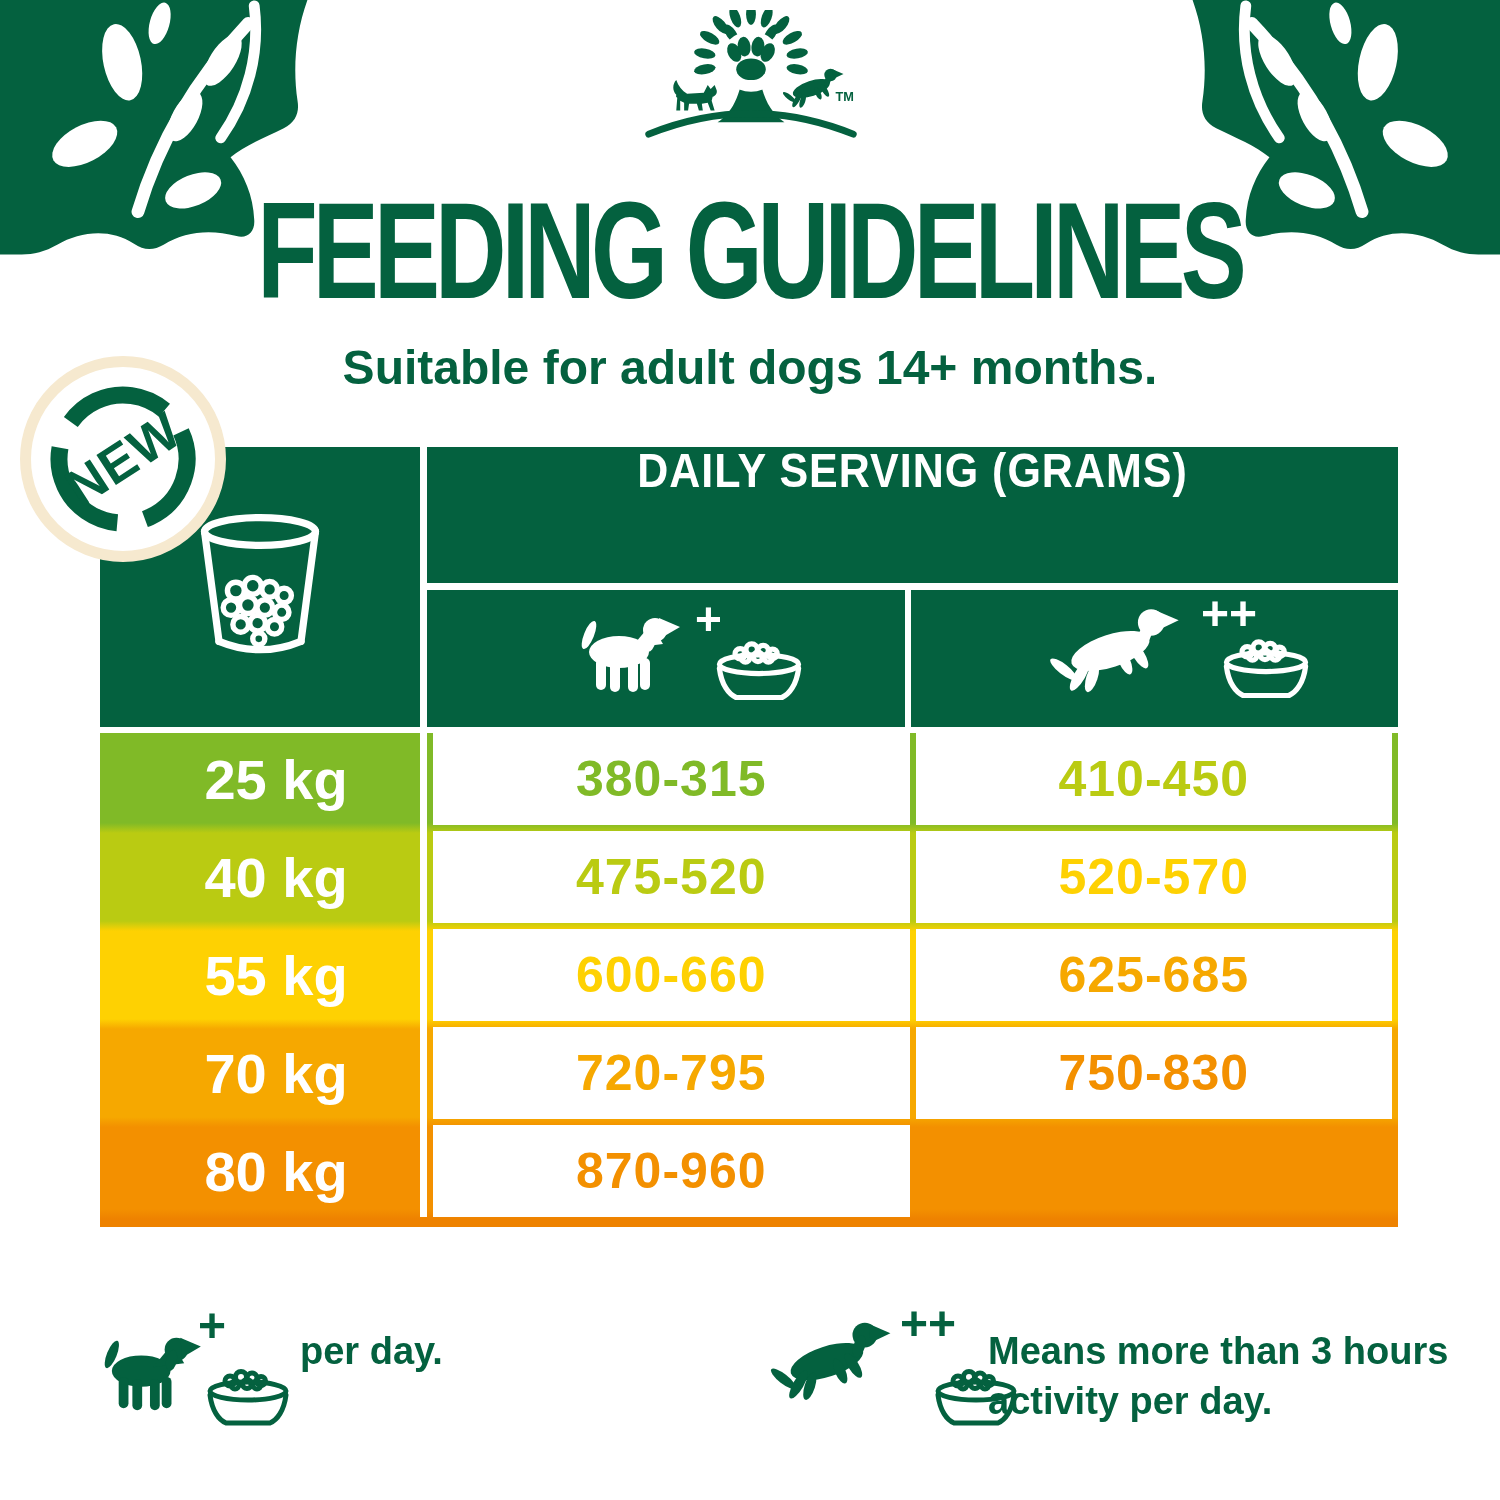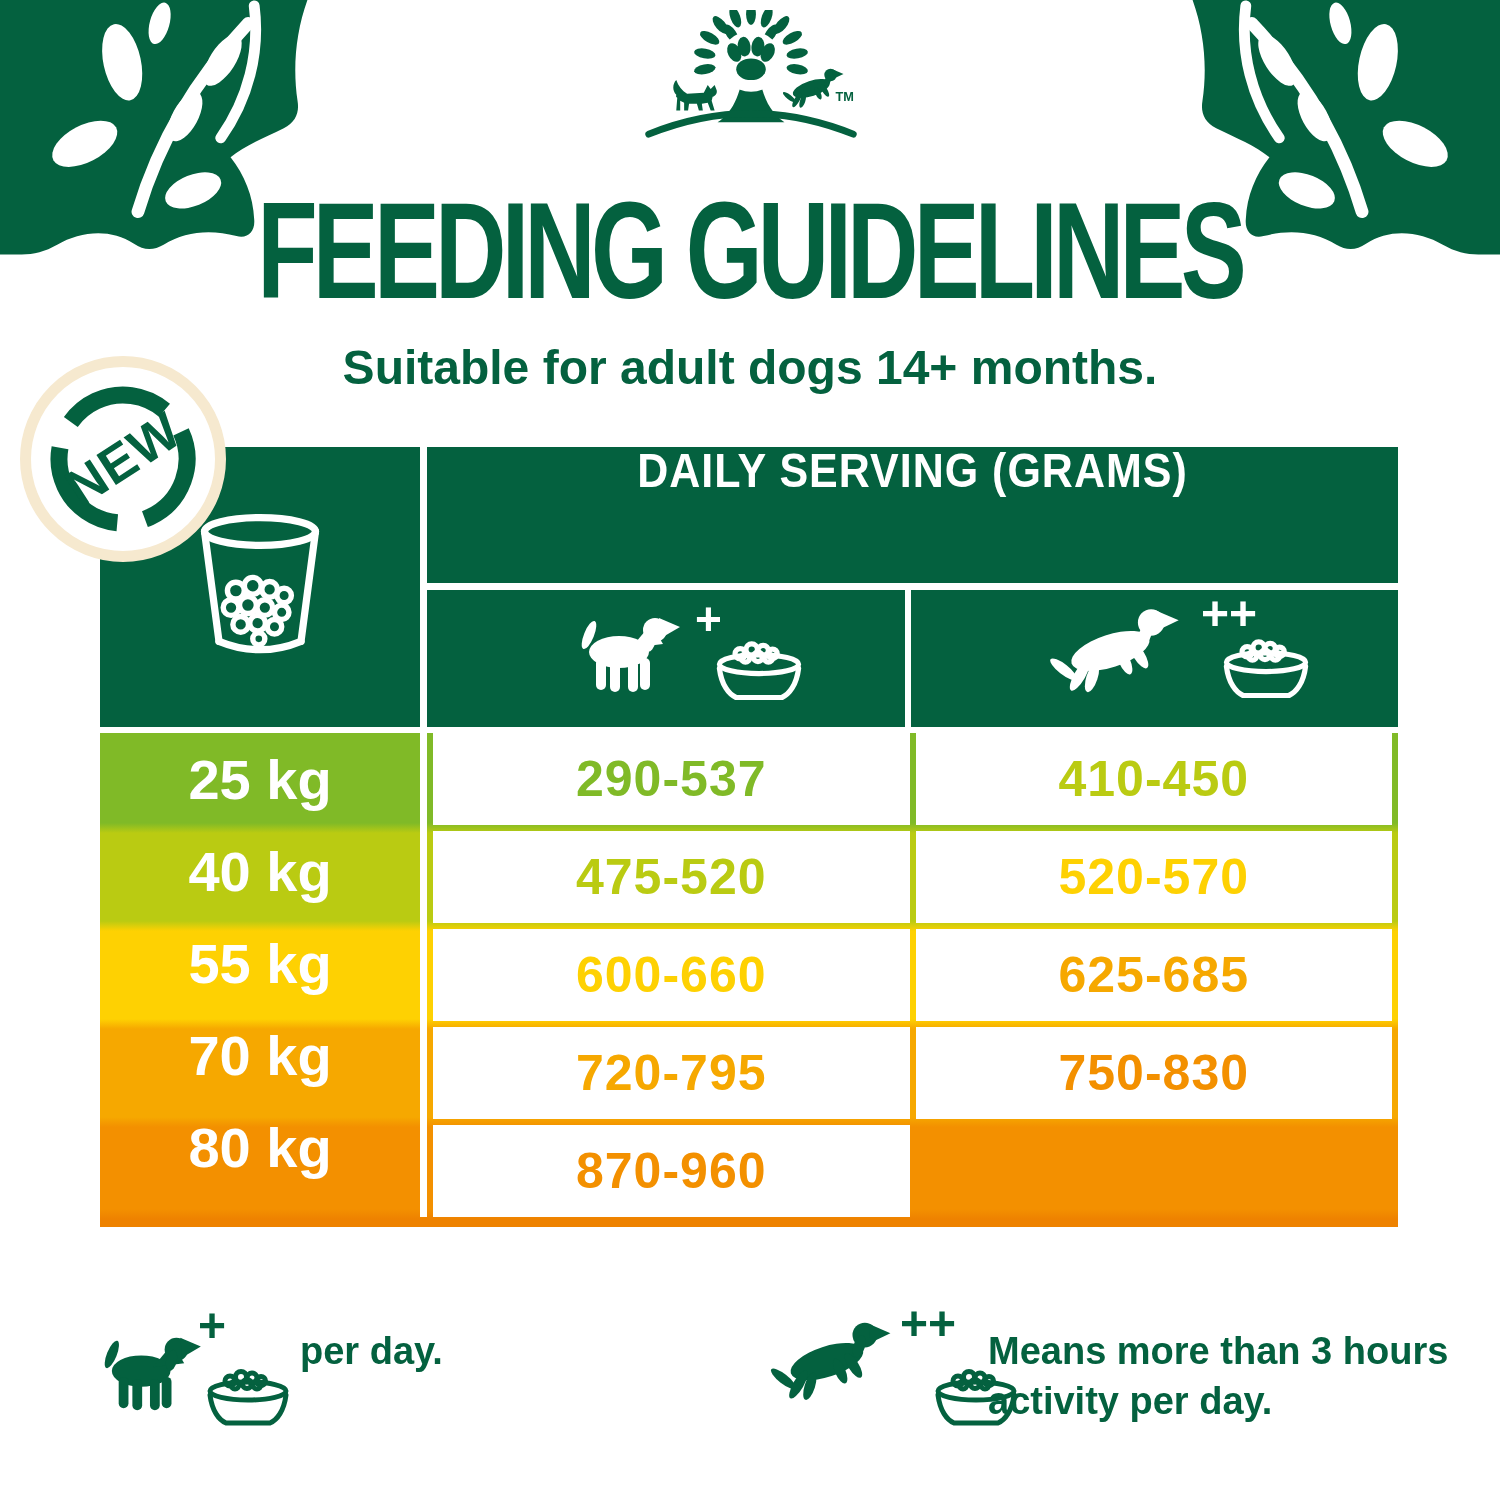--- a/index.html
+++ b/index.html
@@ -46,22 +46,22 @@
 
   
   .table-body{position:absolute;left:100px;top:733px;width:1298px;height:494px;z-index:2;
     background:linear-gradient(180deg,
       var(--row1) 0px,  var(--row1) 90px,
       var(--row2) 100px,var(--row2) 188px,
       var(--row3) 198px,var(--row3) 286px,
       var(--row4) 296px,var(--row4) 384px,
       var(--row5) 394px,var(--row5) 476px,
       var(--bar) 486px, var(--bar) 494px);}
-  .weight-col{position:absolute;left:0;top:0;width:320px;height:484px;
-              display:flex;flex-direction:column;}
+  .weight-col{position:absolute;left:16px;top:0;width:320px;height:484px;
+              display:flex;flex-direction:column;gap:6px;}
   .weight-cell{height:92px;display:flex;align-items:center;justify-content:center;
                color:#fff;font-size:56px;font-weight:bold;}
   .col-gap{position:absolute;left:320px;top:0;width:7px;height:484px;background:#fff;}
   .values{position:absolute;left:327px;top:0;width:971px;height:484px;box-sizing:border-box;
           display:grid;grid-template-columns:1fr 1fr;grid-auto-rows:92px;gap:6px;padding:0 6px;}
   .val{background:#fff;display:flex;align-items:center;justify-content:center;
        font-size:50px;font-weight:bold;letter-spacing:1px;}
   .t1{color:var(--row1);} .t2{color:var(--row2);} .t3{color:var(--row3);}
   .t4{color:var(--row4);} .t5{color:var(--row5);}
 
@@ -257,21 +257,21 @@
   <div class="table-body">
     <div class="weight-col">
       <div class="weight-cell">25 kg</div>
       <div class="weight-cell">40 kg</div>
       <div class="weight-cell">55 kg</div>
       <div class="weight-cell">70 kg</div>
       <div class="weight-cell">80 kg</div>
     </div>
     <div class="col-gap"></div>
     <div class="values">
-      <div class="val t1">290-537</div>
+      <div class="val t1">380-315</div>
       <div class="val t2">410-450</div>
       <div class="val t2">475-520</div>
       <div class="val t3">520-570</div>
       <div class="val t3">600-660</div>
       <div class="val t4">625-685</div>
       <div class="val t4">720-795</div>
       <div class="val t5">750-830</div>
       <div class="val t5">870-960</div>
     </div>
   </div>

